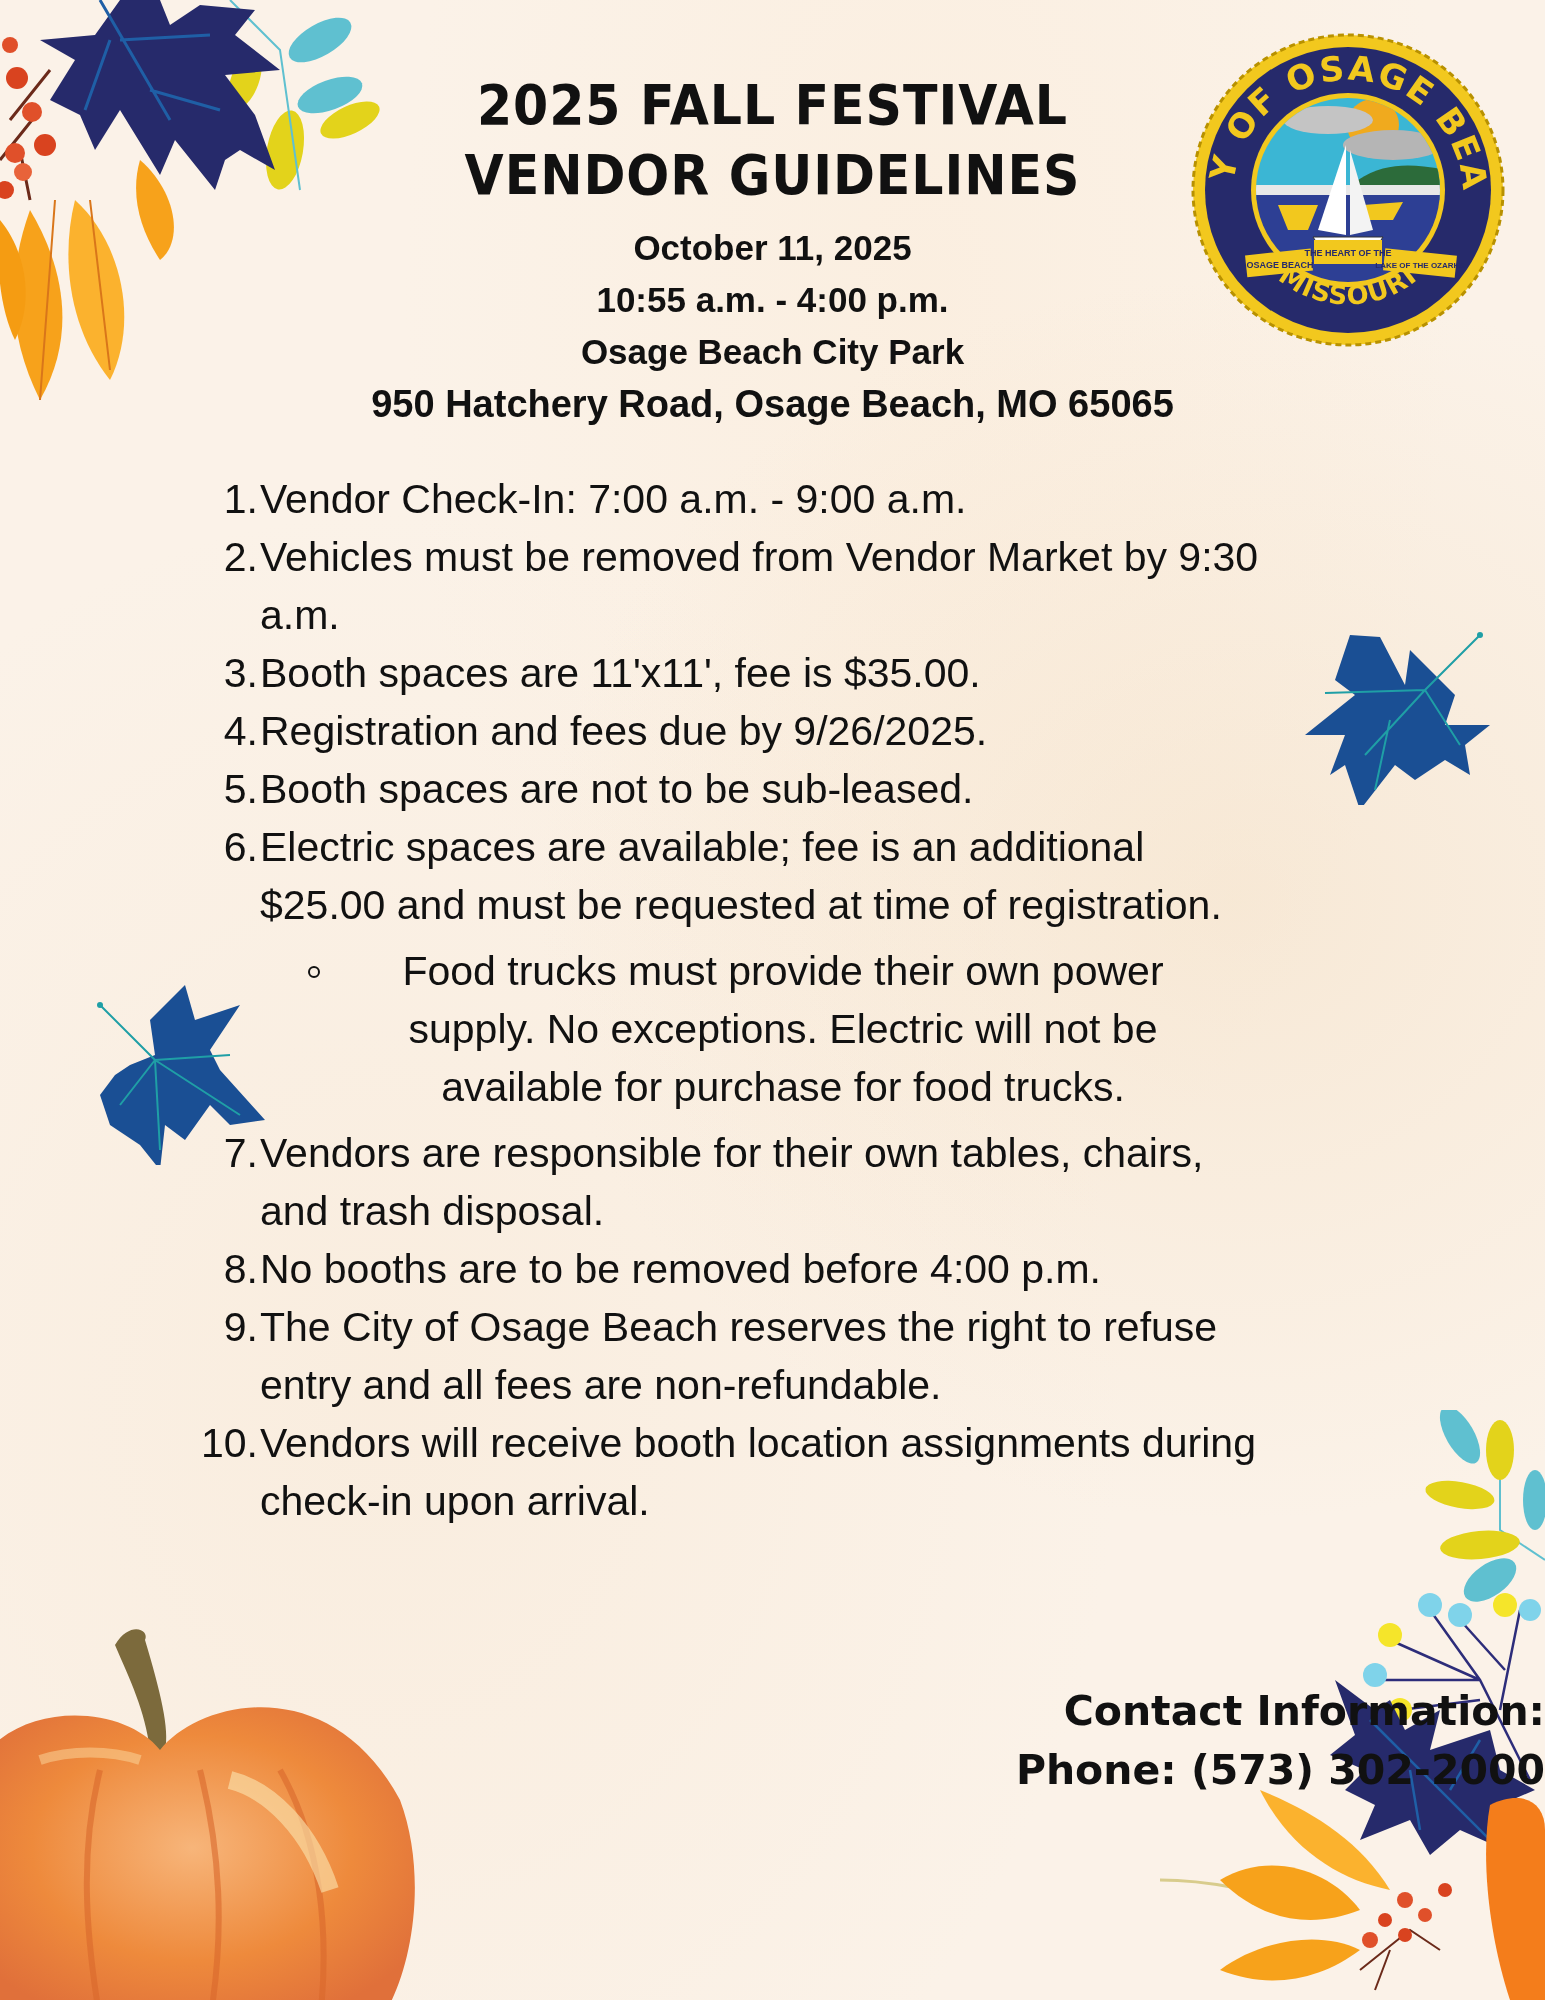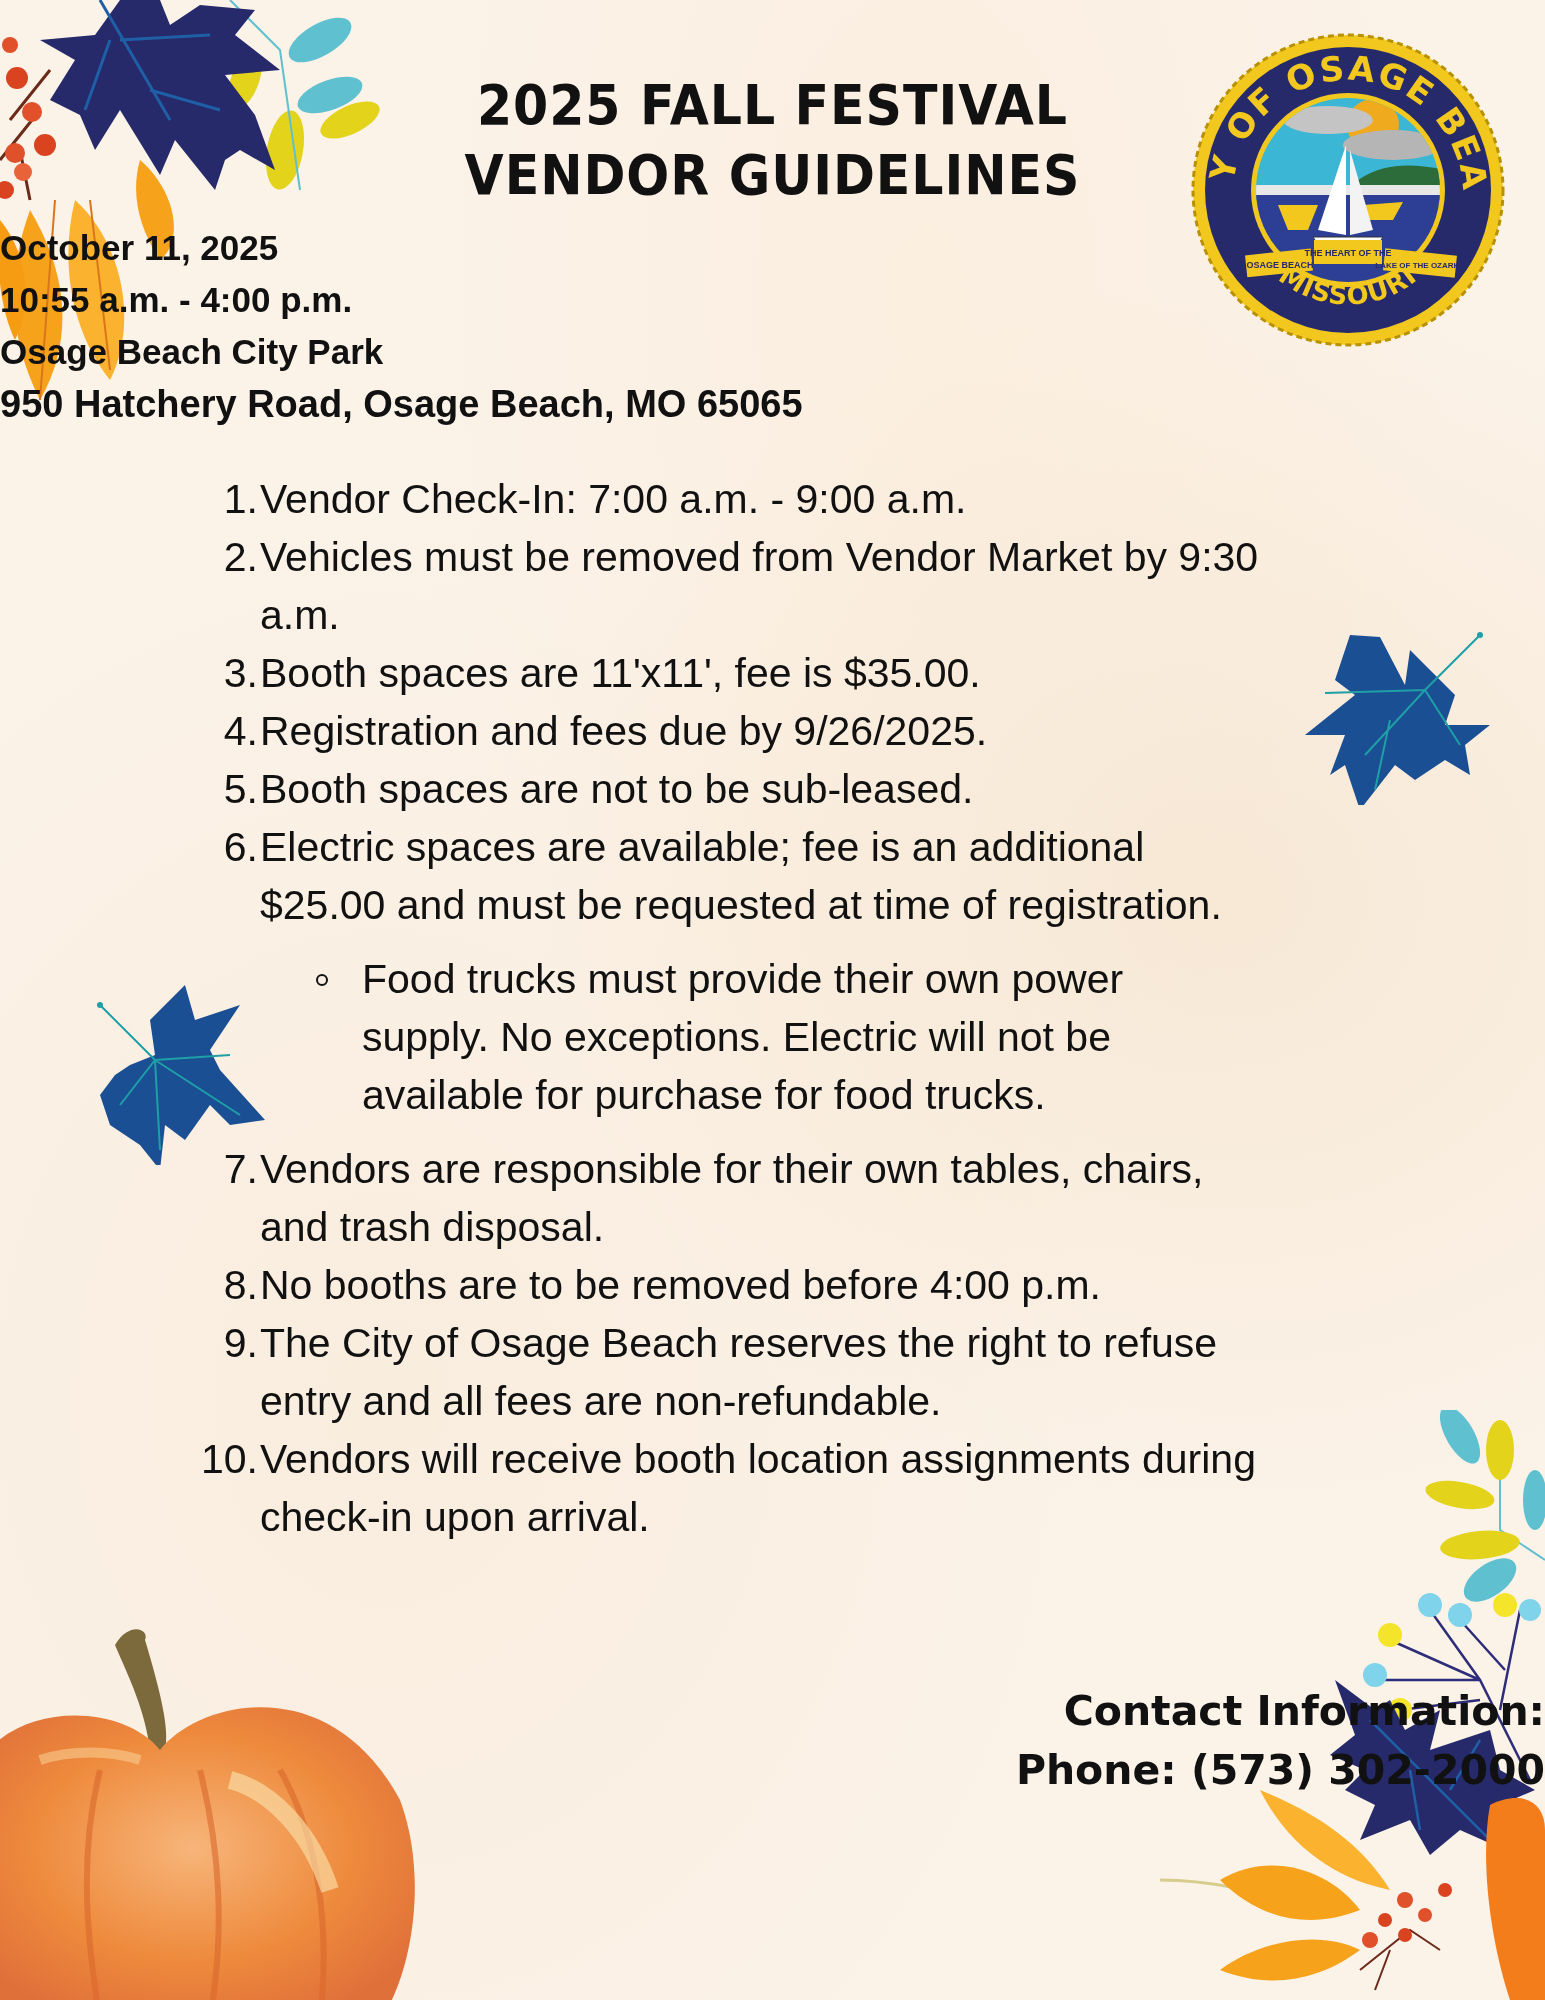--- a/index.html
+++ b/index.html
@@ -14,31 +14,31 @@
     color: #111;
   }
   .deco { position: absolute; }
   .title {
     position: absolute; left: 0; width: 1545px; top: 70px;
     text-align: center; font-family: "DejaVu Sans", sans-serif; font-weight: bold;
     font-size: 55px; line-height: 70px; letter-spacing: 1px; transform: scaleX(0.92);
   }
   .title div { white-space: nowrap; }
   .event-info {
-    position: absolute; left: 0; width: 1545px; top: 222px; text-align: left;
+    position: absolute; left: 0; width: 1545px; top: 222px; text-align: center;
     font-family: "Liberation Sans", sans-serif; font-weight: bold; font-size: 35px; line-height: 52px;
   }
   .event-info .address { font-size: 38px; }
   .guidelines {
     position: absolute; left: 180px; top: 470px; width: 1200px; margin: 0; padding: 0;
     list-style: none; font-family: "Liberation Sans", sans-serif; font-size: 41px; line-height: 58px;
   }
   .guidelines li { position: relative; padding-left: 80px; }
   .guidelines .num { position: absolute; left: 0; width: 78px; text-align: right; }
-  .sublist { list-style: none; margin: 16px; padding: 0; }
+  .sublist { list-style: none; margin: 8px; padding: 0; text-align: center; }
   .sublist li { padding-left: 86px; position: relative; }
   .sublist .bullet {
     position: absolute; left: 40px; top: 24px; width: 12px; height: 12px;
     border: 2px solid #111; border-radius: 50%; box-sizing: border-box;
   }
   .contact {
     position: absolute; left: 0; width: 1545px; top: 1682px; text-align: right;
     font-family: "DejaVu Sans", sans-serif; font-weight: bold; font-size: 41px; line-height: 59px;
   }
 </style>

